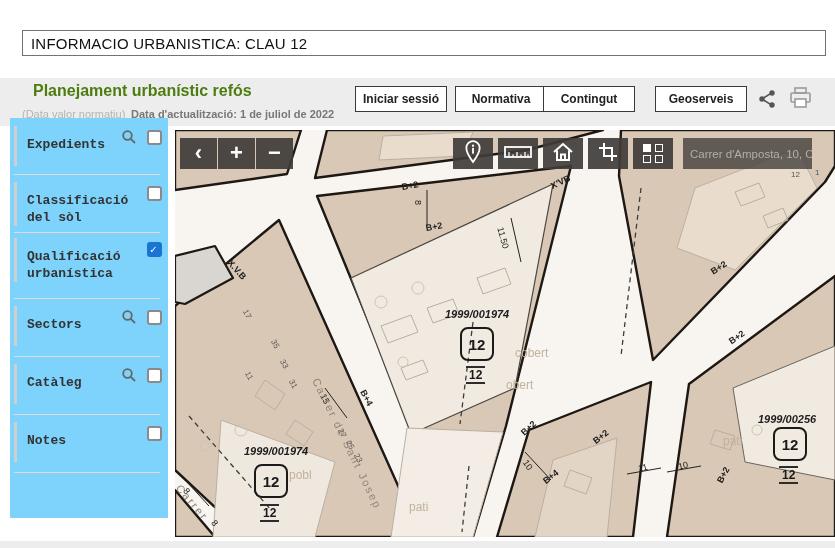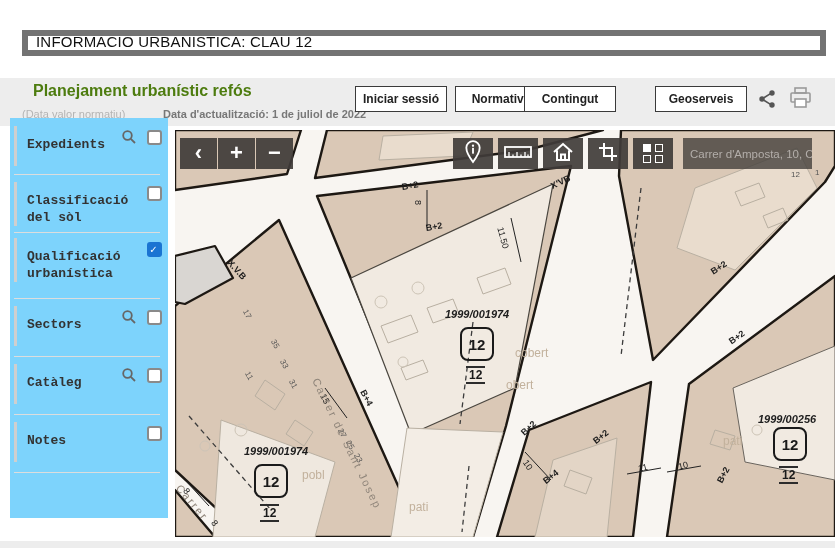--- a/index.html
+++ b/index.html
@@ -1,28 +1,28 @@
 <!DOCTYPE html>
 <html><head>
 <meta charset="utf-8">
 <style>
   html,body{margin:0;padding:0;background:#fff;}
   .page{position:relative;width:835px;height:548px;background:#fff;overflow:hidden;
         font-family:"Liberation Sans",sans-serif;}
 
   
-  .banner{position:absolute;left:22px;top:30px;width:804px;height:26px;border:6px solid #737373;
-          background:#fff;display:flex;align-items:flex-end;padding-left:8px;box-sizing:border-box;
+  .banner{position:absolute;left:22px;top:30px;width:804px;height:26px;border:1px solid #737373;
+          background:#fff;display:flex;align-items:center;padding-left:8px;box-sizing:border-box;
           font-size:15px;color:#111;letter-spacing:.2px;}
 
   
   .header{position:absolute;left:0;top:78px;width:835px;height:48px;background:#ededed;}
   .title{position:absolute;left:22px;top:4px;font-size:16px;font-weight:600;color:#4d7c0f;margin-left:11px;}
   .subtitle{position:absolute;left:22px;top:30px;font-size:11px;color:#b4b4b4;}
-  .updated{position:absolute;left:131px;top:30px;font-size:11px;font-weight:bold;color:#777;margin-left:32px;}
+  .updated{position:absolute;left:131px;top:30px;font-size:11px;font-weight:bold;color:#777;}
   .hbtn{position:absolute;top:8px;height:26px;width:92px;background:#fff;border:1px solid #3a3a3a;
         display:flex;align-items:center;justify-content:center;font-size:12px;font-weight:bold;color:#222;
         box-sizing:border-box;cursor:pointer;}
   .hicon{position:absolute;top:11px;}
 
   
   .sidebar{position:absolute;left:10px;top:118px;width:158px;height:400px;background:#7dd3fc;font-family:Liberation Mono, monospace;}
   .sb-row{position:absolute;left:4px;width:150px;min-height:40px;border-left:3px solid #cfcfcf;
           padding:4px 0 0 10px;box-sizing:border-box;font-size:13px;font-weight:bold;color:#333;line-height:17px;}
   .sb-label{display:inline-block;max-width:95px;padding-top:6px;}
@@ -70,21 +70,21 @@
   <div class="banner">
     <span>INFORMACIO URBANISTICA: CLAU 12</span>
   </div>
 
   <div class="header">
     <div class="title">Planejament urbanístic refós</div>
     <div class="subtitle">(Data valor normatiu)</div>
     <div class="updated">Data d'actualització: 1 de juliol de 2022</div>
     <div class="hbtn" style="left:355px">Iniciar sessió</div>
     <div class="hbtn" style="left:455px">Normativa</div>
-    <div class="hbtn" style="left:524px">Contingut</div>
+    <div class="hbtn" style="left:543px">Contingut</div>
     <div class="hbtn" style="left:655px">Geoserveis</div>
     <div class="hicon" style="left:757px">
       <svg width="20" height="20" viewBox="0 0 20 20">
         <path d="M6.5 9 L13.5 4.6 M6.5 11 L13.5 15.4" stroke="#555" stroke-width="1.6" fill="none"></path>
         <circle cx="15" cy="4" r="2.7" fill="#555"></circle>
           <circle cx="5" cy="10" r="2.7" fill="#555"></circle>
           <circle cx="15" cy="16" r="2.7" fill="#555"></circle>
       </svg>
     </div>
     <div class="hicon" style="left:789px;top:9px">
@@ -241,21 +241,21 @@
         <div class="ml ml-house" style="left: 177px; top: 309px; transform: rotate(62deg);">25</div>
         <div class="ml ml-house" style="left: 185px; top: 322px; transform: rotate(62deg);">23</div>
         <div class="ml ml-house" style="left: 76px; top: 240px; transform: rotate(62deg);">11</div>
         <div class="ml ml-house" style="left: 616px; top: 40px;">12</div>
         <div class="ml ml-house" style="left: 640px; top: 38px;">1</div>
         <div class="ml ml-street" style="left: 146px; top: 246px; transform: rotate(64deg);">Carrer de Sant Josep</div>
         <div class="ml ml-street" style="left: 8px; top: 352px; transform: rotate(50deg);">Carrer</div>
         <div class="ml ml-faint" style="left: 340px; top: 216px;">cobert</div>
         <div class="ml ml-faint" style="left: 331px; top: 248px;">obert</div>
         <div class="ml ml-faint" style="left: 548px; top: 304px;">pati</div>
-        <div class="ml ml-faint" style="left: 114px; top: 338px; margin-left: 13px;">pobl</div>
+        <div class="ml ml-faint" style="left: 114px; top: 338px;">pobl</div>
         <div class="ml ml-faint" style="left: 234px; top: 370px;">pati</div>
         <div class="ml ml-ref" style="left: 270px; top: 178px;">1999/001974</div>
         <div class="ml p-box" style="left: 285px; top: 197px;">12</div>
         <div class="ml p-sub" style="left: 291px; top: 236px;">12</div>
         <div class="ml ml-ref" style="left: 69px; top: 315px;">1999/001974</div>
         <div class="ml p-box" style="left: 79px; top: 334px;">12</div>
         <div class="ml p-sub" style="left: 85px; top: 374px;">12</div>
         <div class="ml ml-ref" style="left: 583px; top: 283px;">1999/00256</div>
         <div class="ml p-box" style="left: 598px; top: 297px;">12</div>
         <div class="ml p-sub" style="left: 604px; top: 336px;">12</div>

